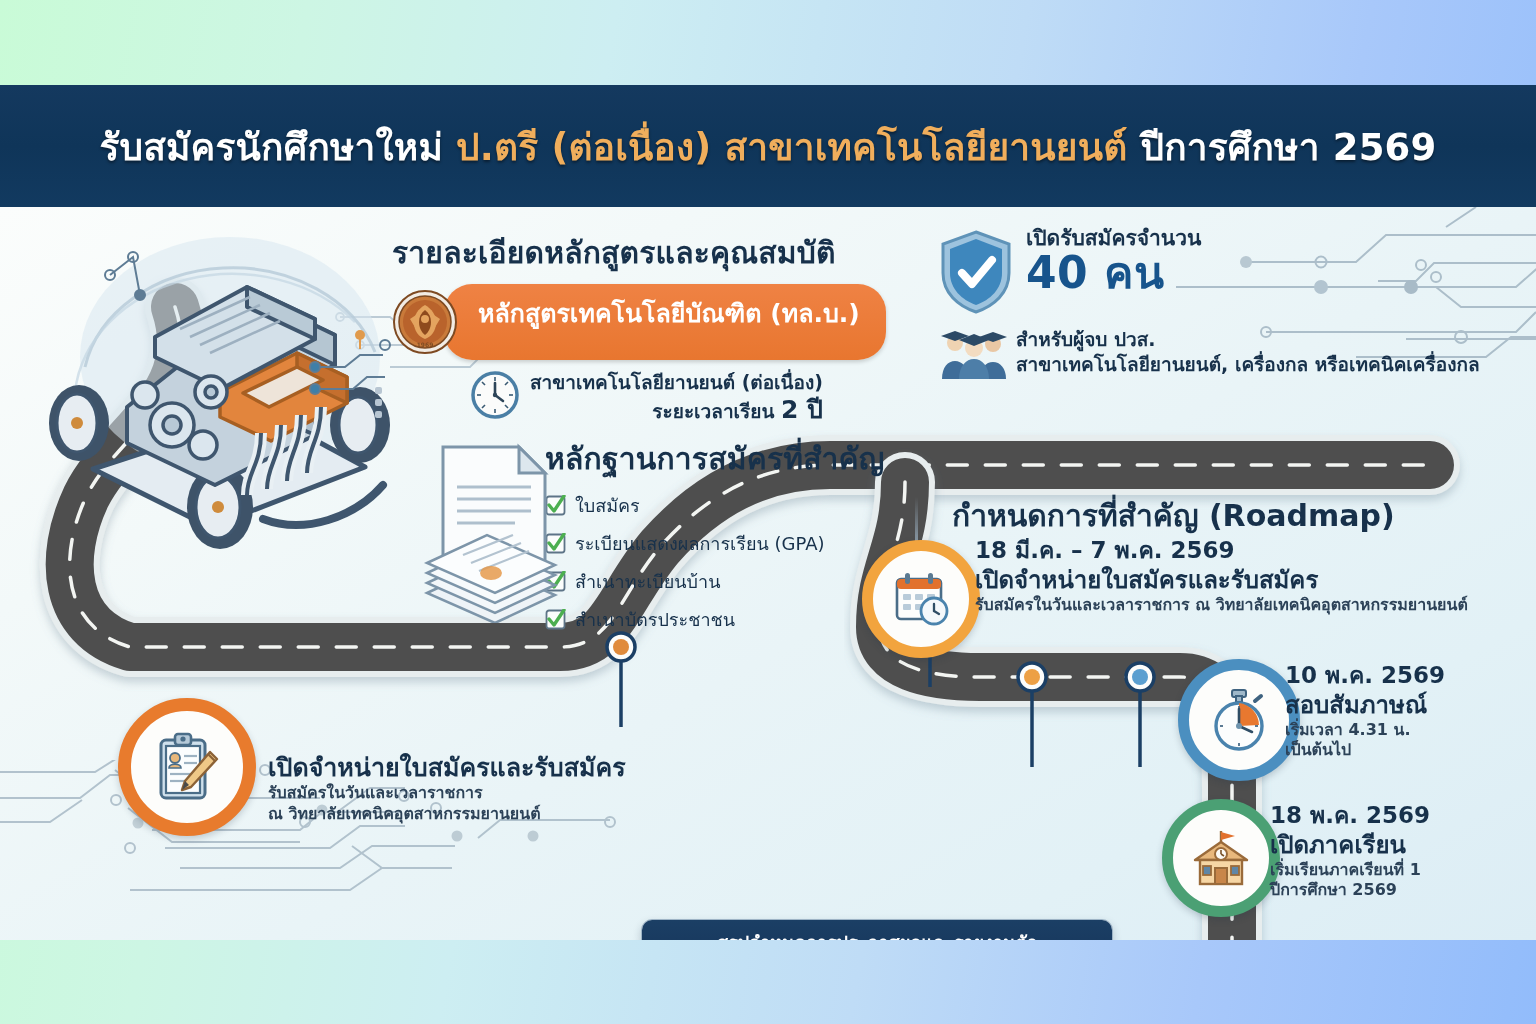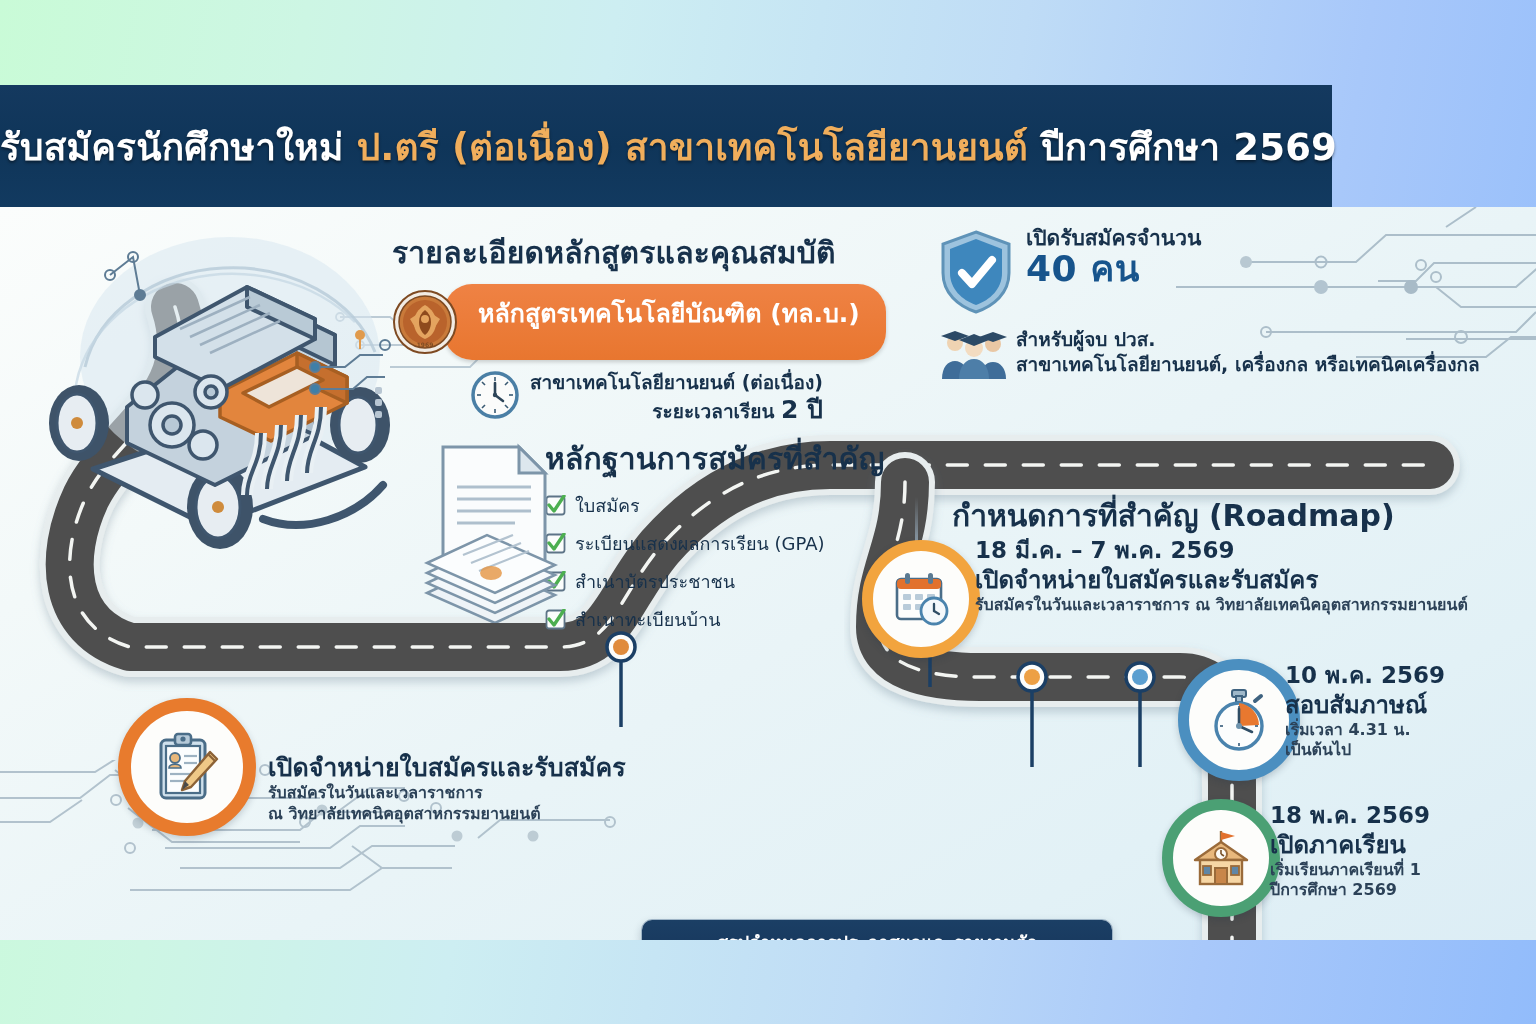--- a/index.html
+++ b/index.html
@@ -6,21 +6,21 @@
   body{
     width:1536px;height:1024px;overflow:hidden;
     font-family:"DejaVu Sans","Liberation Sans",sans-serif;
     background:linear-gradient(100deg,#c9fbd7 0%,#cdf6e4 18%,#cdeef2 36%,#bfdcf6 60%,#a8c8fa 80%,#92bcfb 100%);
     position:relative;
   }
   #stage{position:absolute;inset:0;}
 
   
   .headerbar{
-    position:absolute;left:0;top:85px;width:1332px;height:122px;
+    position:absolute;left:0;top:85px;width:1536px;height:122px;
     background:linear-gradient(180deg,#14395f 0%,#0f3559 50%,#123a60 100%);
     display:flex;align-items:center;
   }
   .headerbar .htitle{
     width:100%;text-align:center;font-size:37px;font-weight:bold;
     color:#ffffff;letter-spacing:.2px;white-space:nowrap;
     text-shadow:0 2px 3px rgba(0,0,0,.45);
   }
   .headerbar .htitle .hi{color:#f0ae5c;}
 
@@ -60,21 +60,21 @@
   .clocktxt .big{font-size:25px;}
 
   .vdiv{position:absolute;left:915px;top:290px;width:3px;height:125px;
         background:linear-gradient(180deg,rgba(150,175,195,0),#9fb6c8,rgba(150,175,195,0));}
 
   
   .quota{position:absolute;left:938px;top:20px;width:590px;}
   .quota .qrow{display:flex;align-items:flex-start;}
   .shield{width:76px;height:86px;flex:0 0 76px;margin-right:12px;margin-top:2px;}
   .qlab{font-size:21px;font-weight:bold;color:#17314b;line-height:1.1;}
-  .qnum{font-size:36px;font-weight:bold;color:#17548c;line-height:1.05;letter-spacing:.5px;}
+  .qnum{font-size:44px;font-weight:bold;color:#17548c;line-height:1.05;letter-spacing:.5px;}
   .grads{position:absolute;left:0;top:96px;width:72px;height:56px;}
   .qsub{position:absolute;left:78px;top:100px;font-size:19px;font-weight:bold;color:#17314b;line-height:1.32;}
 
   
   .docblock{position:absolute;left:545px;top:228px;width:400px;}
   .docstack{position:absolute;left:-130px;top:8px;width:160px;height:180px;}
   .chk{display:flex;align-items:center;margin-top:9px;}
   .chkbox{width:21px;height:21px;flex:0 0 21px;margin-right:9px;}
   .chktxt{font-size:18px;font-weight:normal;color:#17314b;white-space:nowrap;}
 
@@ -435,28 +435,28 @@
             <rect x="1.5" y="1.5" width="18" height="18" rx="2.5" fill="#fbfdfc" stroke="#5d7487" stroke-width="1.8"></rect>
             <path d="M4 10 L9 16 L19 1" fill="none" stroke="#4caf50" stroke-width="3.4" stroke-linecap="round" stroke-linejoin="round"></path>
           </svg>
           <div class="chktxt">ระเบียนแสดงผลการเรียน (GPA)</div>
         </div>
         <div class="chk">
           <svg class="chkbox" viewBox="0 0 21 21">
             <rect x="1.5" y="1.5" width="18" height="18" rx="2.5" fill="#fbfdfc" stroke="#5d7487" stroke-width="1.8"></rect>
             <path d="M4 10 L9 16 L19 1" fill="none" stroke="#4caf50" stroke-width="3.4" stroke-linecap="round" stroke-linejoin="round"></path>
           </svg>
-          <div class="chktxt">สำเนาบัตรประชาชน</div>
+          <div class="chktxt">สำเนาทะเบียนบ้าน</div>
         </div>
         <div class="chk">
           <svg class="chkbox" viewBox="0 0 21 21">
             <rect x="1.5" y="1.5" width="18" height="18" rx="2.5" fill="#fbfdfc" stroke="#5d7487" stroke-width="1.8"></rect>
             <path d="M4 10 L9 16 L19 1" fill="none" stroke="#4caf50" stroke-width="3.4" stroke-linecap="round" stroke-linejoin="round"></path>
           </svg>
-          <div class="chktxt">สำเนาทะเบียนบ้าน</div>
+          <div class="chktxt">สำเนาบัตรประชาชน</div>
         </div>
       </div>
     </div>
 
     <div class="rmhead">กำหนดการที่สำคัญ (Roadmap)</div>
 
     <div class="node n-cal">
       <svg width="56" height="56" viewBox="0 0 56 56">
         <rect x="4" y="8" width="44" height="40" rx="4" fill="#fdfdfc" stroke="#4a6d88" stroke-width="2.6"></rect>
         <rect x="4" y="8" width="44" height="10" rx="4" fill="#e2712d"></rect>

